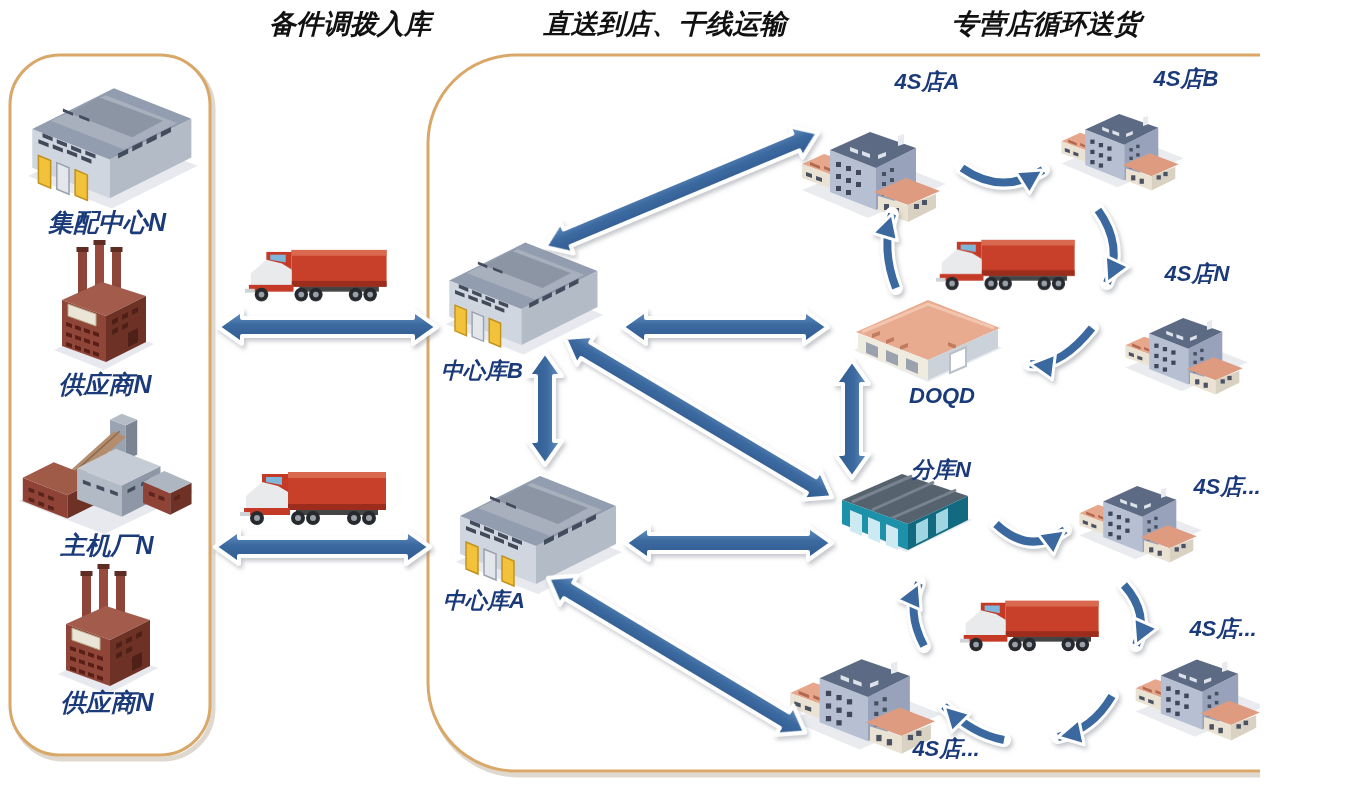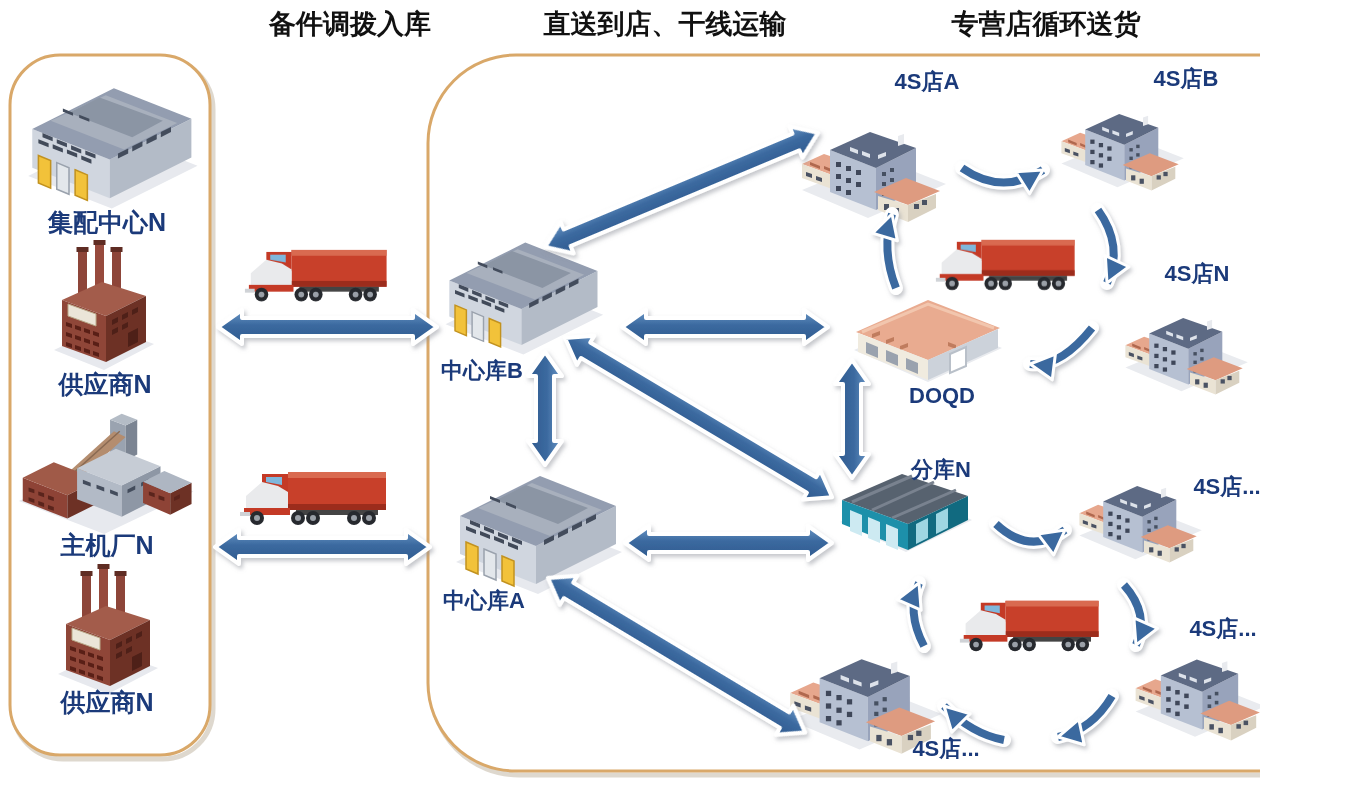--- a/index.html
+++ b/index.html
@@ -1,17 +1,17 @@
 <!DOCTYPE html>
 <html><head>
 <meta charset="utf-8">
 <style>
   html,body{margin:0;padding:0;background:#ffffff;}
   .stage{position:relative;width:1260px;height:789px;background:#ffffff;overflow:hidden;
-         font-family:"Liberation Sans","DejaVu Sans",sans-serif;}
+         font-family:"Liberation Sans","DejaVu Sans",sans-serif;font-style:italic;}
   svg text{font-family:"Liberation Sans","DejaVu Sans",sans-serif;}
   .hdr{font-size:27px;font-weight:bold;}
   .lbl{font-size:22px;font-weight:bold;}
   .lblp{font-size:25px;font-weight:bold;}
   .arr{fill:url(#agrad);stroke:#ffffff;stroke-width:4;stroke-linejoin:round;}
   .ca-w{fill:none;stroke:#ffffff;stroke-width:14;stroke-linecap:round;}
   .ca-b{fill:none;stroke:#3b699f;stroke-width:8;}
   .ca-h{fill:#3b699f;stroke:#ffffff;stroke-width:3;stroke-linejoin:round;}
   .panelmain{fill:#ffffff;stroke-width:3;}
   .panelshadow{fill:none;stroke:#c3b8a6;stroke-width:5;opacity:.55;}

